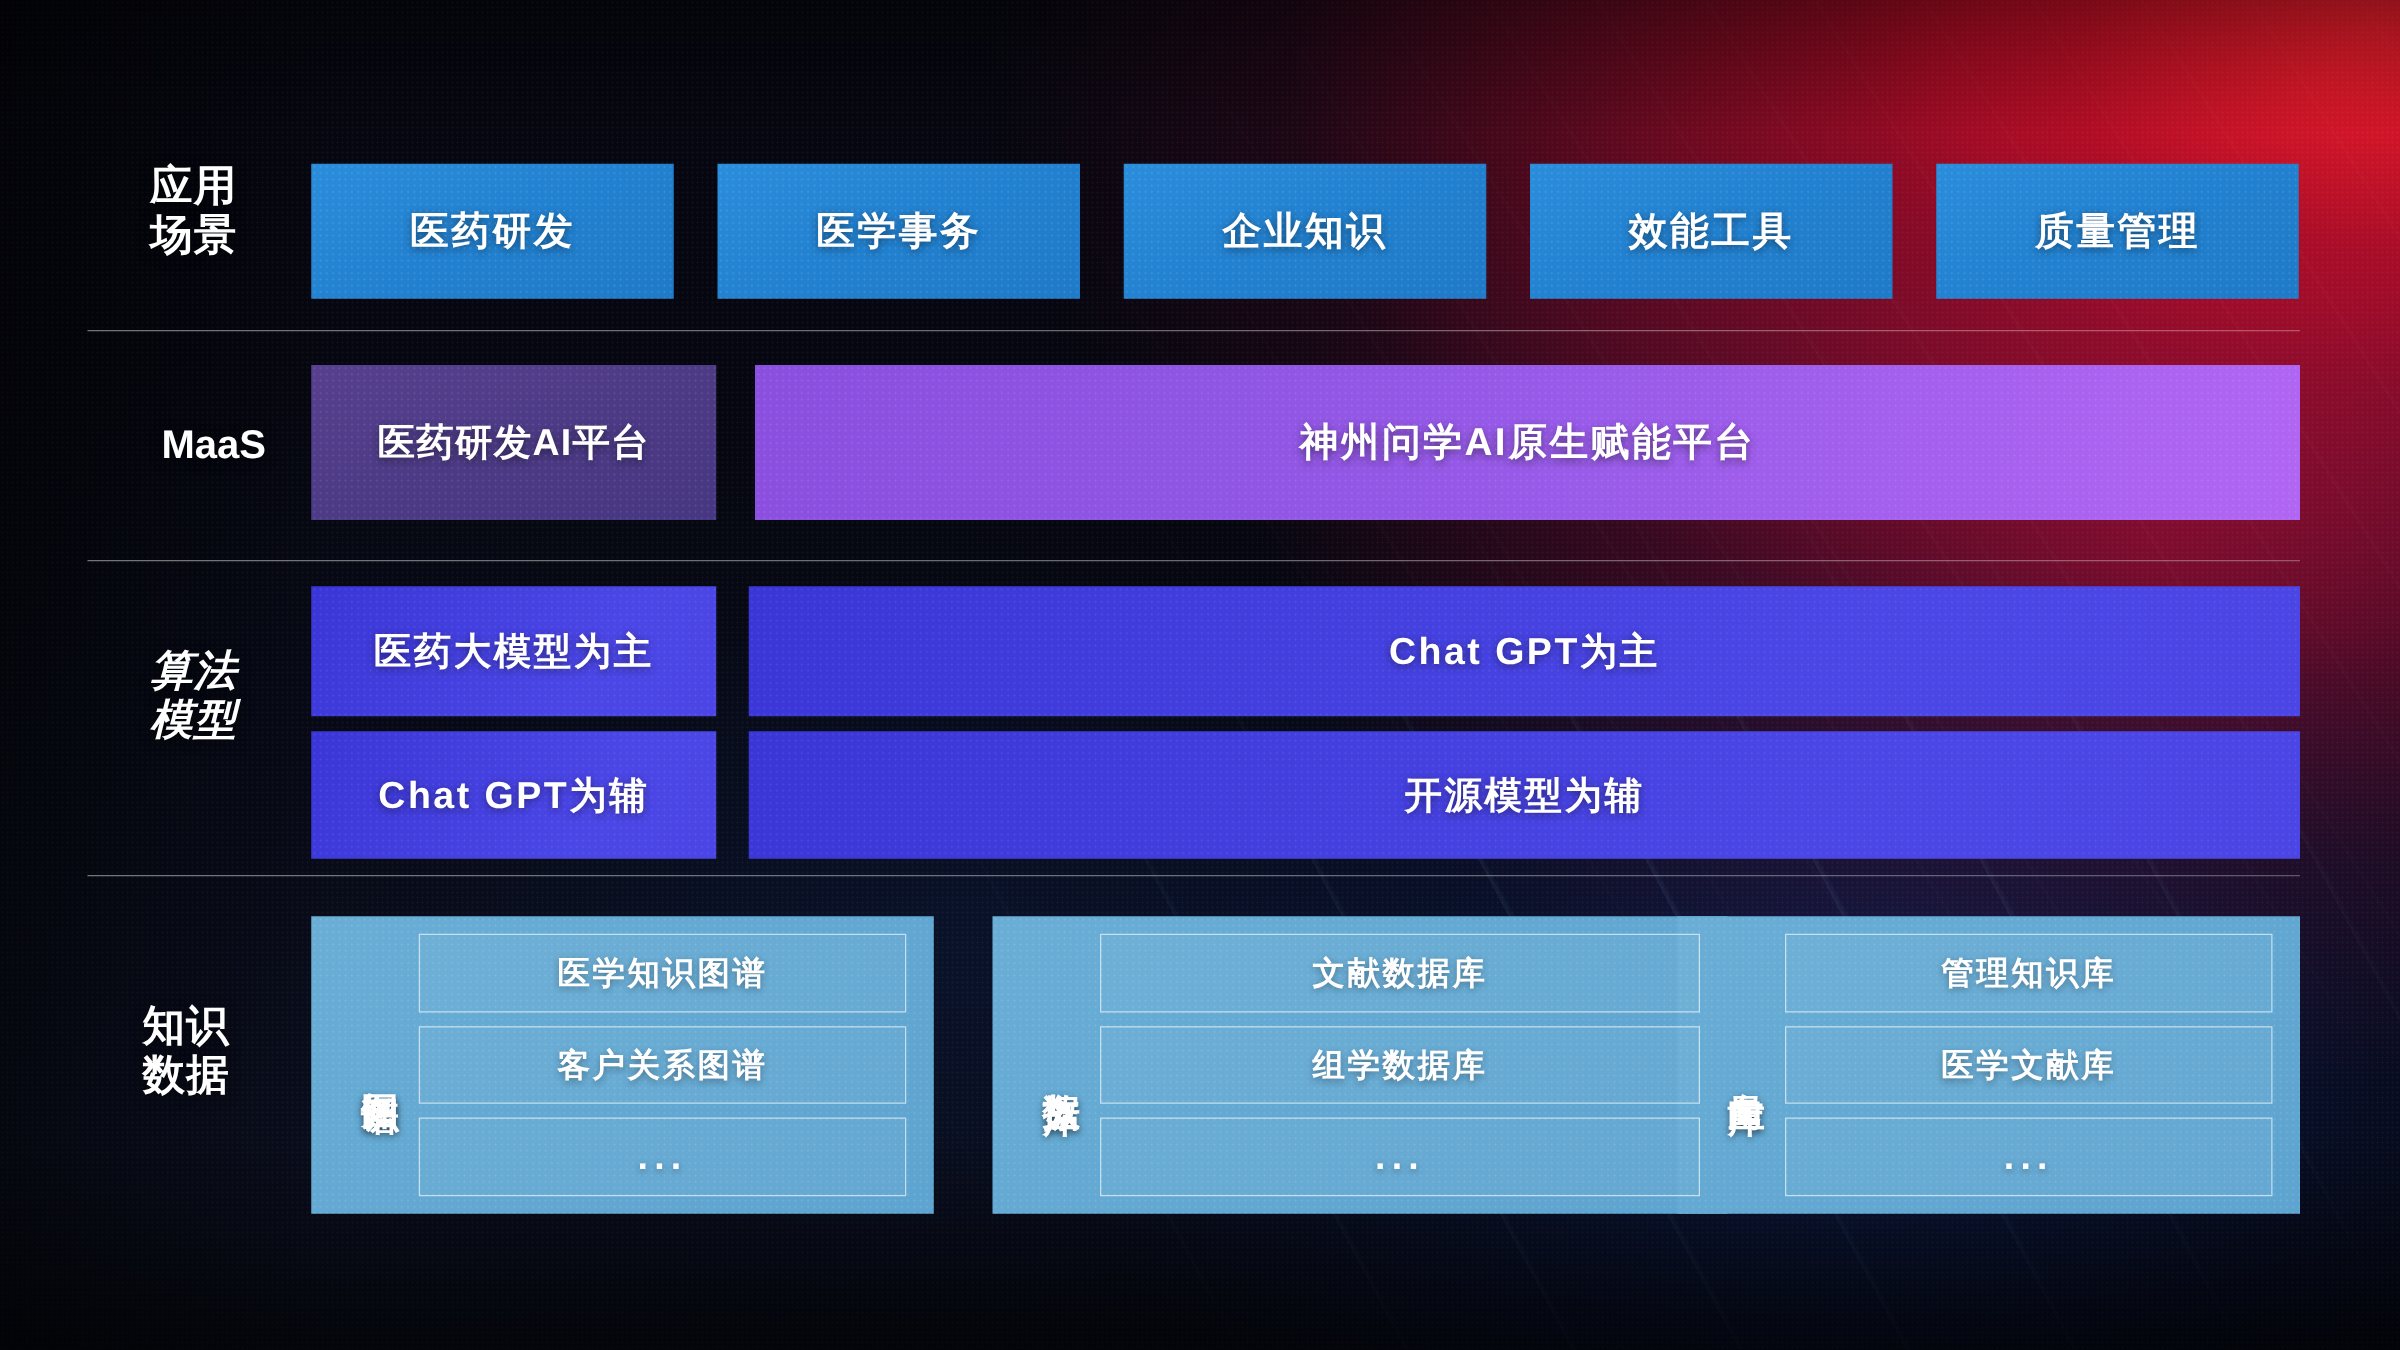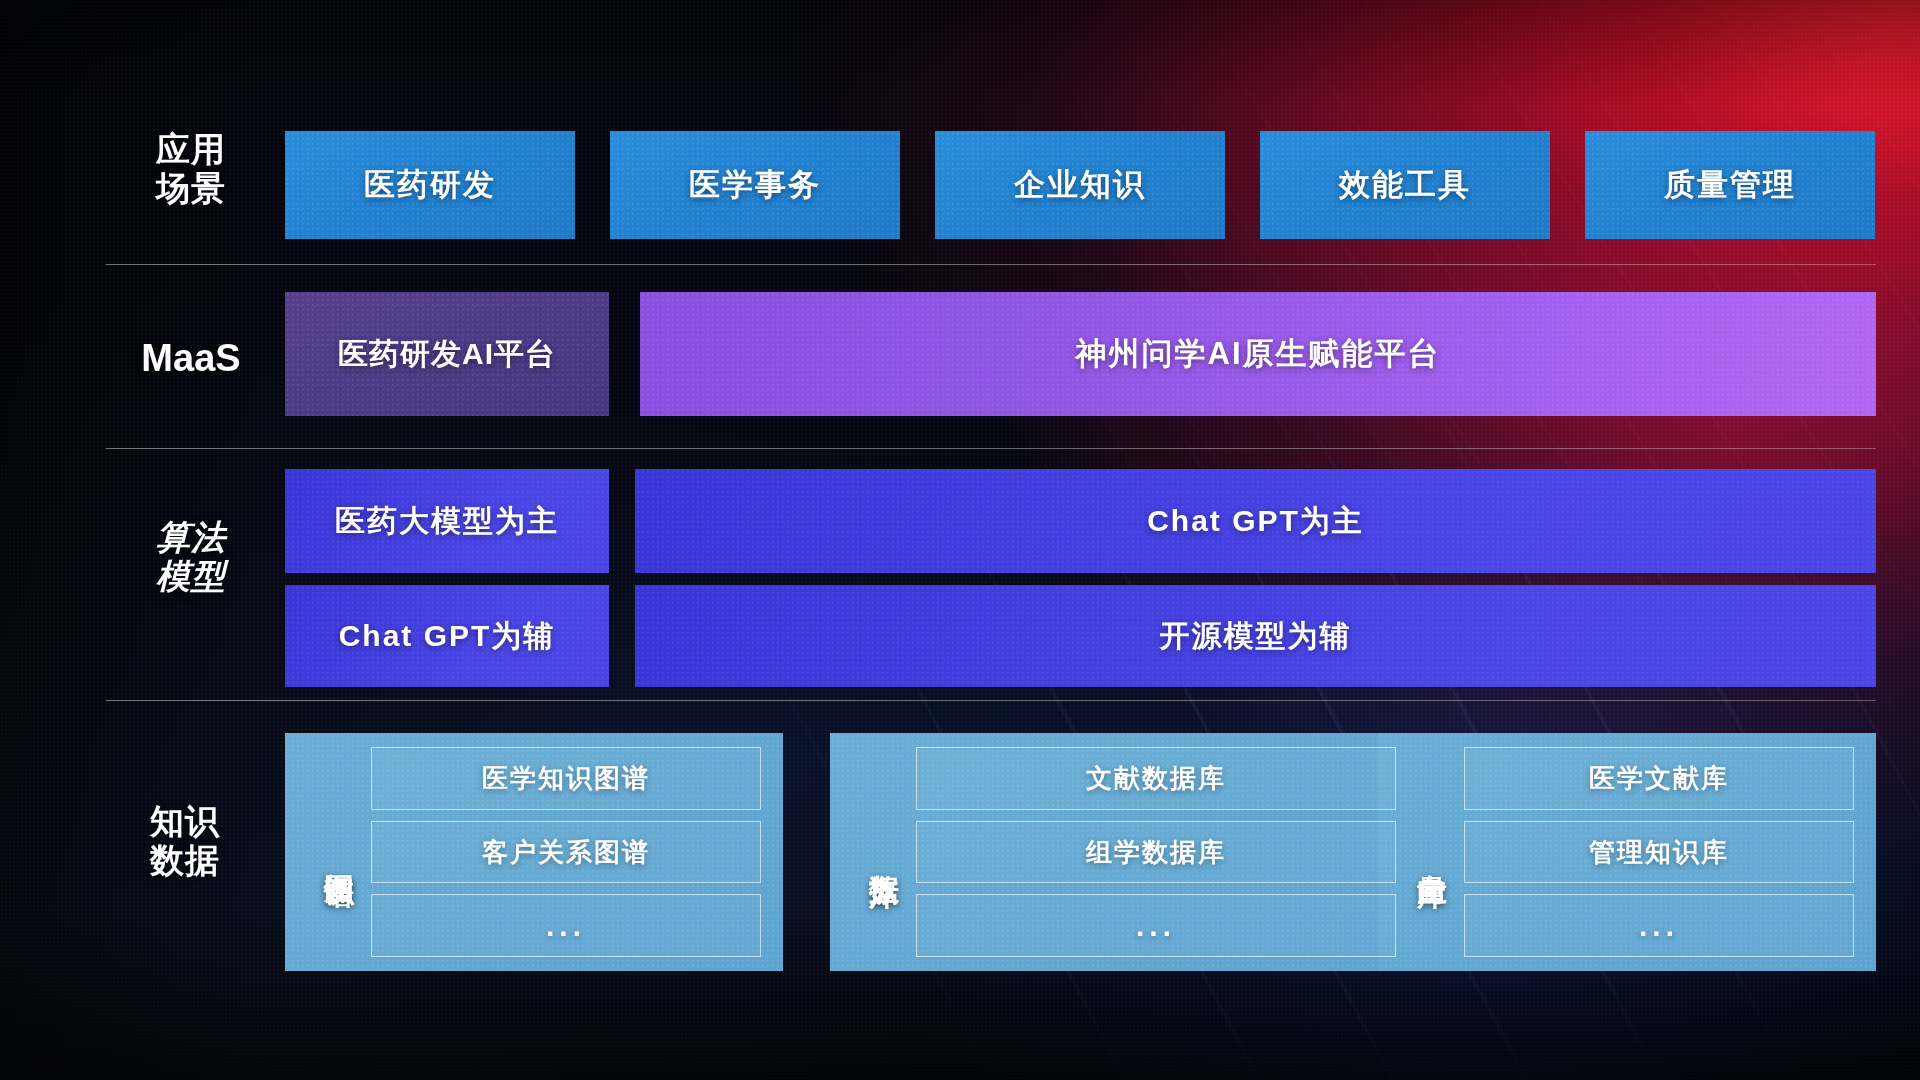--- a/index.html
+++ b/index.html
@@ -73,21 +73,21 @@
     opacity:.6;
   }
   
   .bg-vig {
     background:
       linear-gradient(to bottom, rgba(0,0,0,.35) 0%, rgba(0,0,0,0) 10%, rgba(0,0,0,0) 84%, rgba(0,0,0,.62) 100%),
       linear-gradient(to right, rgba(0,0,0,.45) 0%, rgba(0,0,0,0) 14%);
   }
 
   
-  #content { position:absolute; inset:0; z-index:5;margin-left:36px; }
+  #content { position:absolute; inset:0; z-index:5; }
 
   .row-label {
     position:absolute;
     color:#ffffff;
     font-weight:bold;
     letter-spacing:1px;
     text-align:center;
     line-height:1.14;
     white-space:pre-line;
     text-shadow:0 2px 10px rgba(0,0,0,.6);
@@ -243,21 +243,21 @@
     </div>
     <div class="box app-card" style="left:1224px; top:131px; width:290px; height:108px;">
       <span>效能工具</span>
     </div>
     <div class="box app-card" style="left:1549px; top:131px; width:290px; height:108px;">
       <span>质量管理</span>
     </div>
 
     <div class="divider" style="left:70px; top:264px; width:1770px;"></div>
 
-    <div class="row-label" style="left:70px; top:337px; width:170px; font-size:38px; letter-spacing:0;">MaaS</div>
+    <div class="row-label" style="left:86px; top:337px; width:170px; font-size:32px; letter-spacing:0;">MaaS</div>
 
     <div class="box maas-left" style="left:249px; top:292px; width:324px; height:124px;">
       <span>医药研发AI平台</span>
     </div>
     <div class="box maas-right" style="left:604px; top:292px; width:1236px; height:124px;">
       <span>神州问学AI原生赋能平台</span>
     </div>
 
     <div class="divider" style="left:70px; top:448px; width:1770px;"></div>
 
@@ -296,20 +296,20 @@
       <div class="kd-items">
         <div class="kd-item">文献数据库</div>
         <div class="kd-item">组学数据库</div>
         <div class="kd-item ellipsis">...</div>
       </div>
     </div>
 
     <div class="kd-panel" style="left:1342px; top:733px; width:498px; height:238px;">
       <div class="kd-title">向量库</div>
       <div class="kd-items">
+        <div class="kd-item">管理知识库</div>
         <div class="kd-item">医学文献库</div>
-        <div class="kd-item">管理知识库</div>
         <div class="kd-item ellipsis">...</div>
       </div>
     </div>
 
   </div>
 </div>
 
 </body></html>

